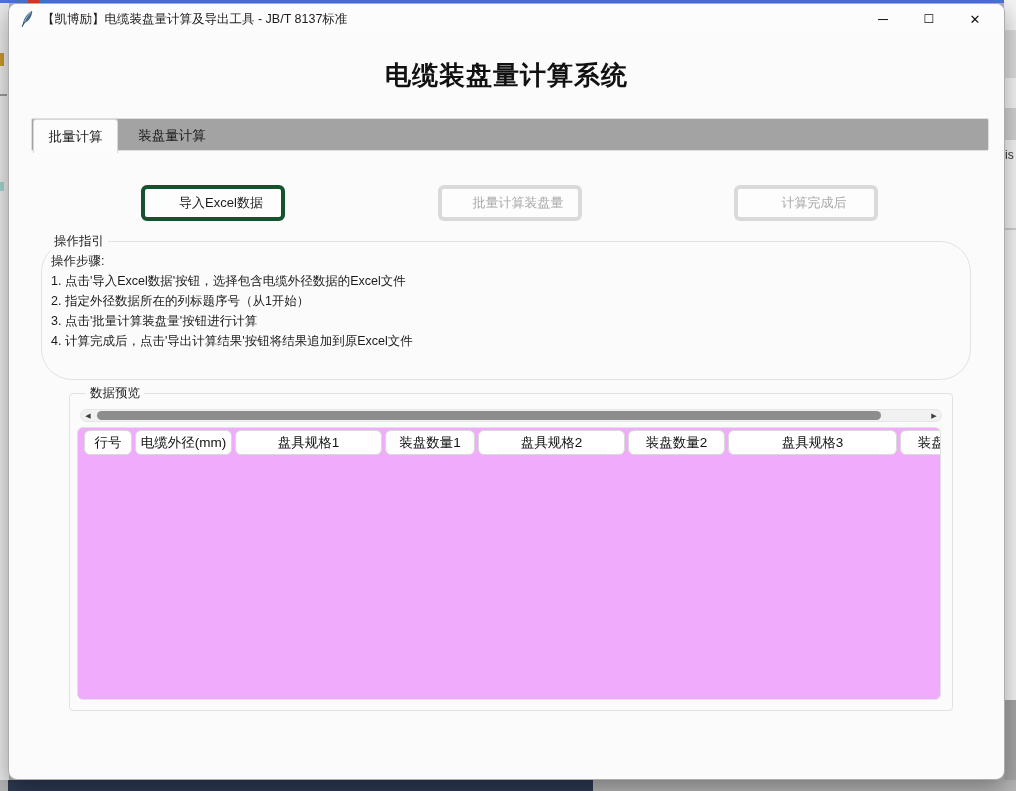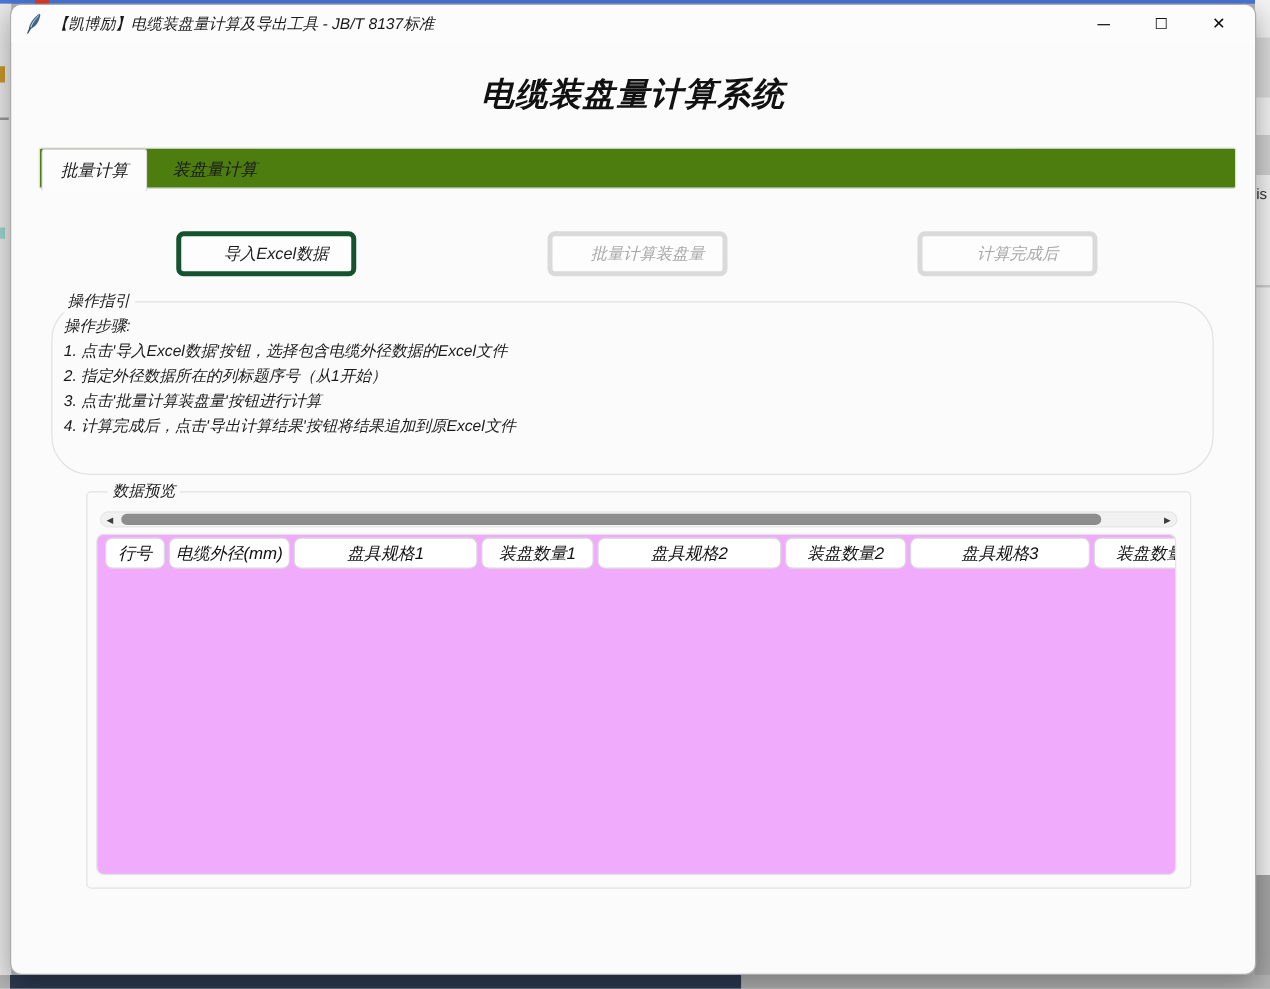--- a/index.html
+++ b/index.html
@@ -22,38 +22,38 @@
   .bg-right-text{position:absolute;left:1005px;top:148px;width:11px;height:16px;font-size:12px;color:#333;overflow:hidden;}
   .bg-right-line{position:absolute;left:1004px;top:228px;width:12px;height:2px;background:#cfcfcf;}
   .bg-right-bottom{position:absolute;left:1004px;top:700px;width:12px;height:91px;background:#a6a6a6;}
   .bg-taskbar-dark{position:absolute;left:8px;top:780px;width:585px;height:11px;background:#2e3a52;}
   .bg-taskbar-light{position:absolute;left:593px;top:780px;width:423px;height:11px;background:#b5b5b5;}
 
   
   .app-window{
     position:absolute;left:8px;top:3px;width:997px;height:777px;
     background:#fbfbfb;border:1px solid #adadad;border-radius:9px;
-    box-shadow:0 8px 24px rgba(0,0,0,.35);box-sizing:border-box;overflow:hidden;font-style:italic;
+    box-shadow:0 8px 24px rgba(0,0,0,.35);box-sizing:border-box;overflow:hidden;
   }
   .titlebar{position:absolute;left:0;top:0;width:100%;height:30px;background:#fcfcfc;display:flex;align-items:center;}
   .titlebar-icon{width:14px;height:18px;margin-left:11px;flex:0 0 auto;}
   .titlebar-title{margin-left:8px;font-size:12.5px;color:#1a1a1a;white-space:nowrap;}
   .titlebar-controls{position:absolute;right:6px;top:0;height:30px;display:flex;}
   .tb-btn{width:46px;height:30px;display:flex;align-items:center;justify-content:center;
     font-size:13px;color:#111;cursor:default;}
   .tb-btn.minimize{font-size:14px;}
   .tb-btn.maximize{font-size:12px;}
   .tb-btn.close{font-size:13px;}
 
   .page-heading{position:absolute;left:0;top:54px;width:100%;text-align:center;
     font-size:26px;font-weight:700;color:#111;letter-spacing:1px;}
 
   
   .tabstrip{position:absolute;left:22px;top:114px;width:958px;height:33px;
-    background:#4d7c0f;border:1px solid #dedede;border-radius:2px;box-sizing:border-box;}
+    background:#a3a3a3;border:1px solid #dedede;border-radius:2px;box-sizing:border-box;}
   .tab{position:absolute;top:0;height:33px;display:flex;align-items:center;justify-content:center;
     font-size:13.5px;color:#1a1a1a;}
   .tab.active{left:1px;width:85px;height:34px;background:#fcfcfc;
     border:1px solid #d7d7d7;border-bottom:none;border-radius:3px 3px 0 0;box-sizing:border-box;z-index:2;}
   .tab.inactive{left:88px;width:104px;color:#1a1a1a;}
 
   
   .btn{position:absolute;top:181px;height:36px;background:#fdfdfd;border:4px solid #14532d;
     border-radius:6px;box-sizing:border-box;display:flex;align-items:center;justify-content:center;
     font-size:13px;color:#1a1a1a;padding-left:16px;}
@@ -155,19 +155,19 @@
     </div>
 
     <div class="tree-area">
       <div class="tree-header">
         <div class="th-cell" style="width:48px">行号</div>
         <div class="th-cell" style="width:97px">电缆外径(mm)</div>
         <div class="th-cell" style="width:147px">盘具规格1</div>
         <div class="th-cell" style="width:90px">装盘数量1</div>
         <div class="th-cell" style="width:147px">盘具规格2</div>
         <div class="th-cell" style="width:97px">装盘数量2</div>
-        <div class="th-cell" style="width:144px">盘具规格3</div>
+        <div class="th-cell" style="width:169px">盘具规格3</div>
         <div class="th-cell" style="width:97px">装盘数量3</div>
       </div>
     </div>
   </div>
 
 </div>
 
 </body></html>

